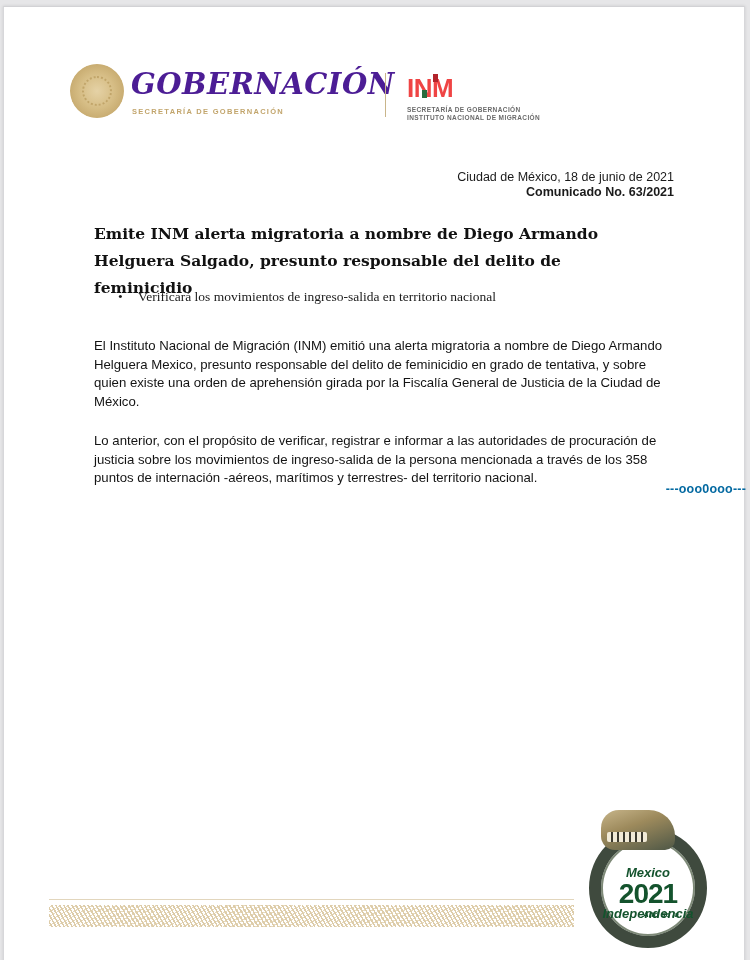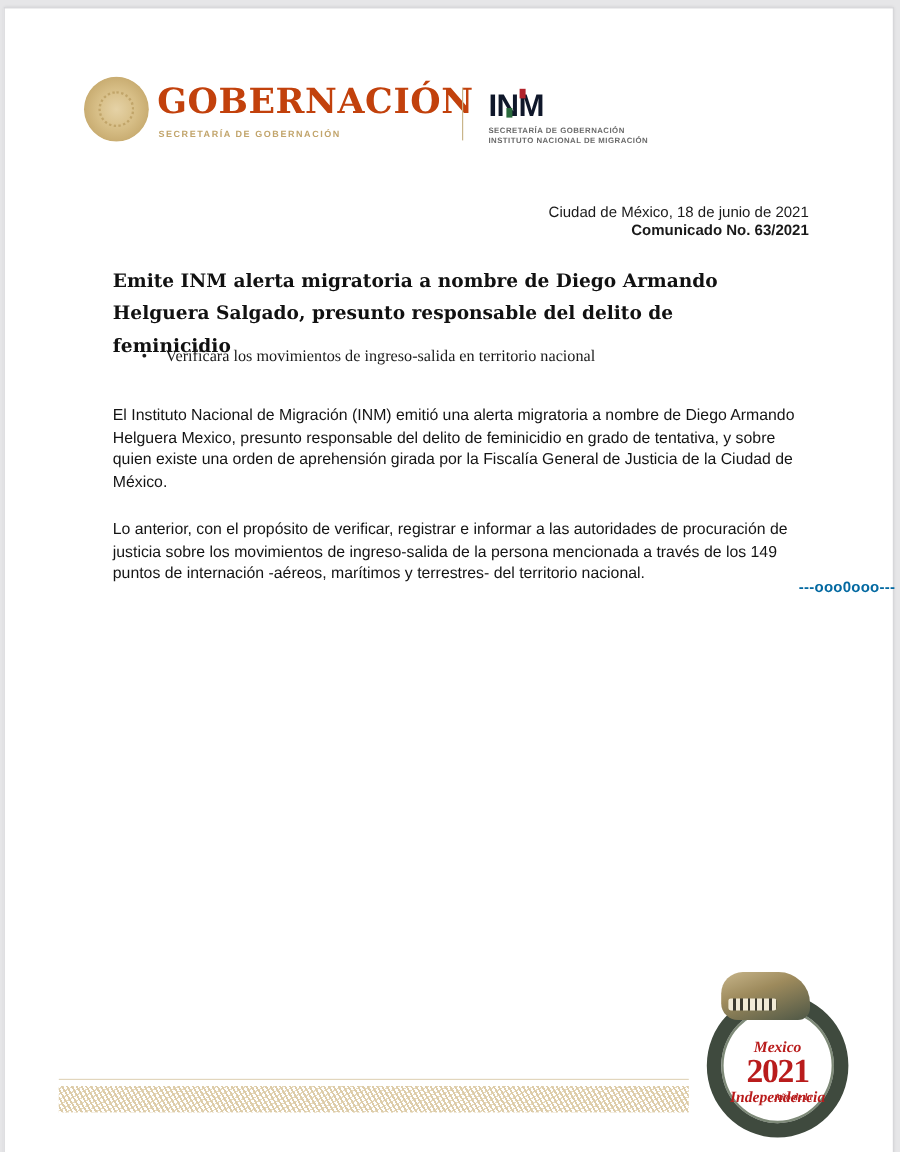--- a/index.html
+++ b/index.html
@@ -19,32 +19,33 @@
     position: absolute; left: 66px; top: 57px; width: 54px; height: 54px; border-radius: 50%;
     background: radial-gradient(circle at 50% 50%, #e5d2a6 0%, #d6bd85 45%, #c9ad72 70%, #ead9b2 72%, #d6bd85 85%, #efe2c2 100%);
   }
   .seal-inner {
     position: absolute; left: 12px; top: 12px; width: 30px; height: 30px; border-radius: 50%;
     border: 2px dotted #b89a5c; opacity: 0.7;
   }
   .gob-title {
     position: absolute; left: 127px; top: 60px;
     font-family: "DejaVu Serif", serif; font-weight: bold; font-size: 29px; letter-spacing: 0.5px;
-    color: #c2410c;
+    color: #4c1d95;
+    font-style: italic;
   }
   .gob-sub {
     position: absolute; left: 128px; top: 100px;
     font-size: 7.5px; font-weight: bold; letter-spacing: 1.3px; color: #c2a56c;
   }
   .header-divider {
     position: absolute; left: 381px; top: 66px; width: 1px; height: 44px; background: #c9b58a;
   }
   .inm-logo {
     position: absolute; left: 403px; top: 68px; height: 26px;
-    font-size: 26px; font-weight: bold; letter-spacing: -0.5px; color: #0f172a; line-height: 26px;
+    font-size: 26px; font-weight: bold; letter-spacing: -0.5px; color: #ef4444; line-height: 26px;
   }
   .inm-flag { position: absolute; left: 429px; top: 67px; width: 5px; height: 8px; background: #b2232b; }
   .inm-flag2 { position: absolute; left: 418px; top: 83px; width: 5px; height: 8px; background: #2a6a3d; }
   .inm-sub {
     position: absolute; left: 403px; top: 99px;
     font-size: 6.5px; font-weight: bold; letter-spacing: 0.4px; color: #6a6a6a; line-height: 8px;
   }
 
   
   .dateline {
@@ -102,21 +103,21 @@
   }
   .emblem-head {
     position: absolute; left: 14px; top: 0; width: 74px; height: 40px; border-radius: 18px 26px 10px 14px;
     background: linear-gradient(160deg, #c7b58a 0%, #9d8a5c 40%, #4e5746 100%);
   }
   .emblem-teeth {
     position: absolute; left: 20px; top: 22px; width: 40px; height: 10px;
     background: repeating-linear-gradient(90deg, #f1ead6 0 4px, #3c3a30 4px 6px);
     border-radius: 2px;
   }
-  .emblem-text { position: absolute; left: 0; width: 122px; text-align: center; font-family: Liberation Serif, serif; color: #b91c1c; }
+  .emblem-text { position: absolute; left: 0; width: 122px; text-align: center; font-family: Liberation Sans, sans-serif; color: #14532d; }
   .em-mexico { top: 55px; font-size: 13px; font-style: italic; font-weight: bold; }
   .em-year { top: 68px; font-size: 28px; font-weight: bold; letter-spacing: -1px; }
   .em-ano { top: 100px; font-size: 8px; font-style: italic; font-weight: bold; padding-left: 26px; }
   .em-indep { top: 96px; font-size: 13px; font-style: italic; font-weight: bold; }
 </style>
 </head>
 <body>
 
 <div class="page">
 
@@ -144,21 +145,21 @@
   <h1 class="title">Emite INM alerta migratoria a nombre de Diego Armando Helguera Salgado, presunto responsable del delito de feminicidio</h1>
 
   <ul class="bullets">
     <li>
       <span class="dot">•</span>
       <span>Verificará los movimientos de ingreso-salida en territorio nacional</span>
     </li>
   </ul>
 
   <p class="body-para p1">El Instituto Nacional de Migración (INM) emitió una alerta migratoria a nombre de Diego Armando Helguera Mexico, presunto responsable del delito de feminicidio en grado de tentativa, y sobre quien existe una orden de aprehensión girada por la Fiscalía General de Justicia de la Ciudad de México.</p>
-  <p class="body-para p2">Lo anterior, con el propósito de verificar, registrar e informar a las autoridades de procuración de justicia sobre los movimientos de ingreso-salida de la persona mencionada a través de los 149 puntos de internación -aéreos, marítimos y terrestres- del territorio nacional.</p>
+  <p class="body-para p2">Lo anterior, con el propósito de verificar, registrar e informar a las autoridades de procuración de justicia sobre los movimientos de ingreso-salida de la persona mencionada a través de los 358 puntos de internación -aéreos, marítimos y terrestres- del territorio nacional.</p>
 
   <div class="sep">---ooo0ooo---</div>
 
   <div class="footer-line"></div>
   <div class="footer-band"></div>
 
   <div class="emblem">
     <div class="emblem-ring"></div>
     <div class="emblem-head"></div>
     <div class="emblem-teeth"></div>

